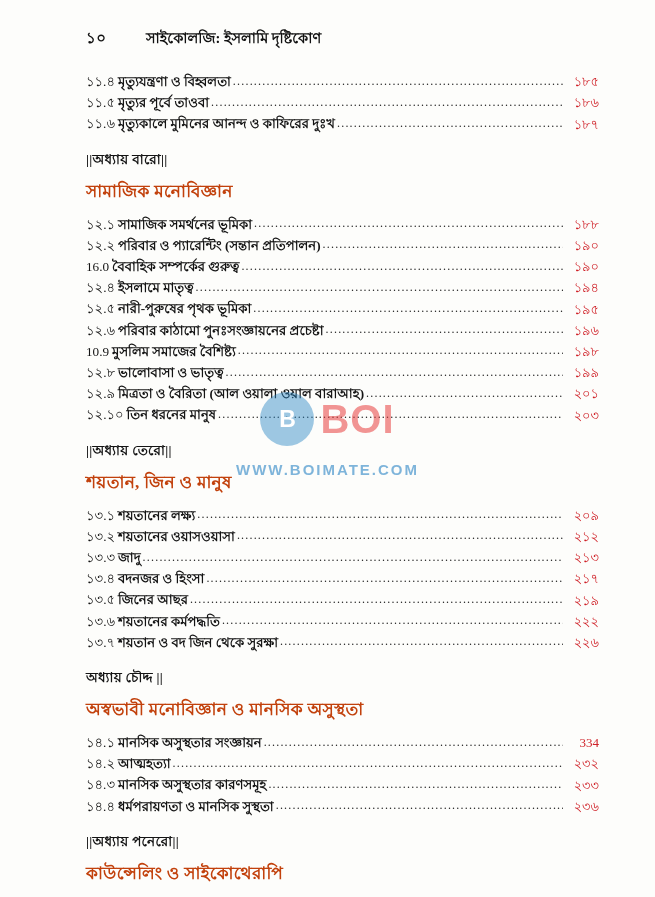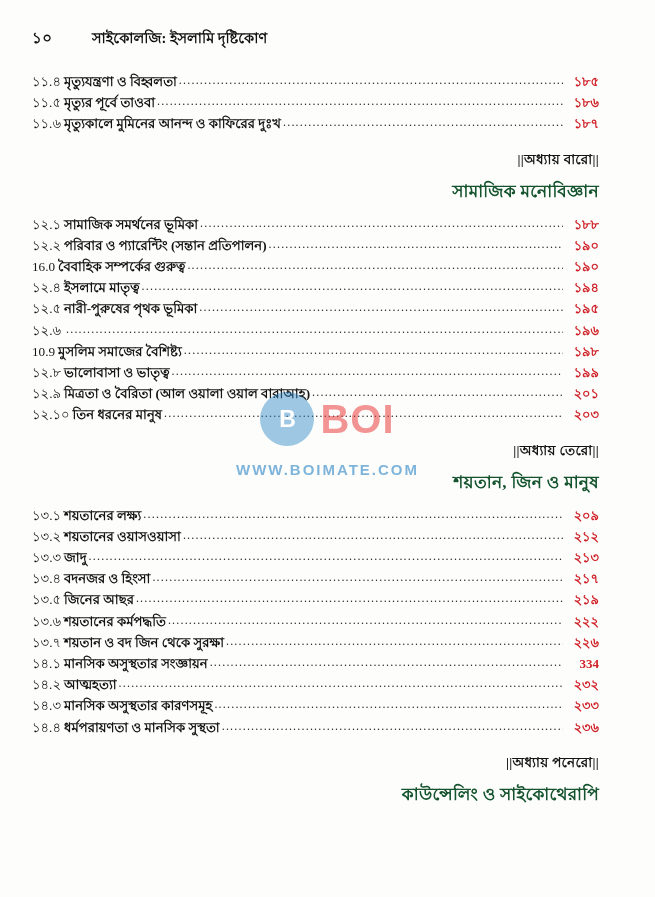--- a/index.html
+++ b/index.html
@@ -14,21 +14,21 @@
     color: #1a1a1a;
     position: relative;
     overflow: hidden;
   }
   .page {
     position: relative;
     width: 655px;
     height: 897px;
     background: #fdfdfb;
     box-sizing: border-box;
-    padding: 26px 56px 0 32px;
+    padding: 26px 56px 0 86px;
   }
 
   
   .header {
     display: flex;
     align-items: baseline;
     margin-bottom: 20px;
   }
   .page-number {
     font-size: 15px;
@@ -47,21 +47,21 @@
     white-space: nowrap;
   }
 
   
   .toc {
     margin: 0;
     padding: 0;
   }
   .entry {
     display: flex;
-    align-items: flex-start;
+    align-items: center;
     font-size: 13.2px;
     line-height: 1.0;
     padding: 4.0px 0 4.0px 0;
     color: #141414;
     white-space: nowrap;
   }
   .entry .num {
     flex: 0 0 auto;
     padding-right: 3px;
   }
@@ -76,42 +76,42 @@
     letter-spacing: 1.2px;
     color: #2a2a2a;
     margin: 0 2px;
     font-size: 12px;
     position: relative;
     bottom: 1px;
   }
   .entry .pg {
     flex: 0 0 auto;
     color: #cf2027;
-    font-weight: 700;
+    font-weight: 400;
     font-size: 13px;
     min-width: 34px;
     text-align: right;
   }
 
   
   .chapter {
-    text-align: right;
+    text-align: left;
     margin: 14px 0 8px 0;
   }
   .chapter .ch-label {
     font-size: 13.5px;
     font-weight: 700;
     color: #141414;
     margin-bottom: 6px;
     letter-spacing: .3px;
   }
   .chapter .ch-title {
     font-size: 17px;
     font-weight: 700;
-    color: #14532d;
+    color: #c2410c;
     letter-spacing: .3px;
   }
 
   
   .watermark {
     position: absolute;
     left: 0;
     right: 0;
     top: 392px;
     display: flex;
@@ -214,20 +214,21 @@
         <span class="pg">১৯৪</span>
       </div>
       <div class="entry">
         <span class="num">১২.৫</span>
         <span class="label">নারী-পুরুষের পৃথক ভূমিকা</span>
         <span class="dots">................................................................................................................................................................</span>
         <span class="pg">১৯৫</span>
       </div>
       <div class="entry">
         <span class="num">১২.৬</span>
+        <span class="label">পরিবার কাঠামো পুনঃসংজ্ঞায়নের প্রচেষ্টা</span>
         <span class="dots">................................................................................................................................................................</span>
         <span class="pg">১৯৬</span>
       </div>
       <div class="entry">
         <span class="num">10.9</span>
         <span class="label">মুসলিম সমাজের বৈশিষ্ট্য</span>
         <span class="dots">................................................................................................................................................................</span>
         <span class="pg">১৯৮</span>
       </div>
       <div class="entry">
@@ -286,20 +287,24 @@
         <span class="num">১৩.৬</span>
         <span class="label">শয়তানের কর্মপদ্ধতি</span>
         <span class="dots">................................................................................................................................................................</span>
         <span class="pg">২২২</span>
       </div>
       <div class="entry">
         <span class="num">১৩.৭</span>
         <span class="label">শয়তান ও বদ জিন থেকে সুরক্ষা</span>
         <span class="dots">................................................................................................................................................................</span>
         <span class="pg">২২৬</span>
+      </div>
+      <div class="chapter">
+        <div class="ch-label">অধ্যায় চৌদ্দ ||</div>
+        <div class="ch-title">অস্বভাবী মনোবিজ্ঞান ও মানসিক অসুস্থতা</div>
       </div>
       <div class="entry">
         <span class="num">১৪.১</span>
         <span class="label">মানসিক অসুস্থতার সংজ্ঞায়ন</span>
         <span class="dots">................................................................................................................................................................</span>
         <span class="pg">334</span>
       </div>
       <div class="entry">
         <span class="num">১৪.২</span>
         <span class="label">আত্মহত্যা</span>

